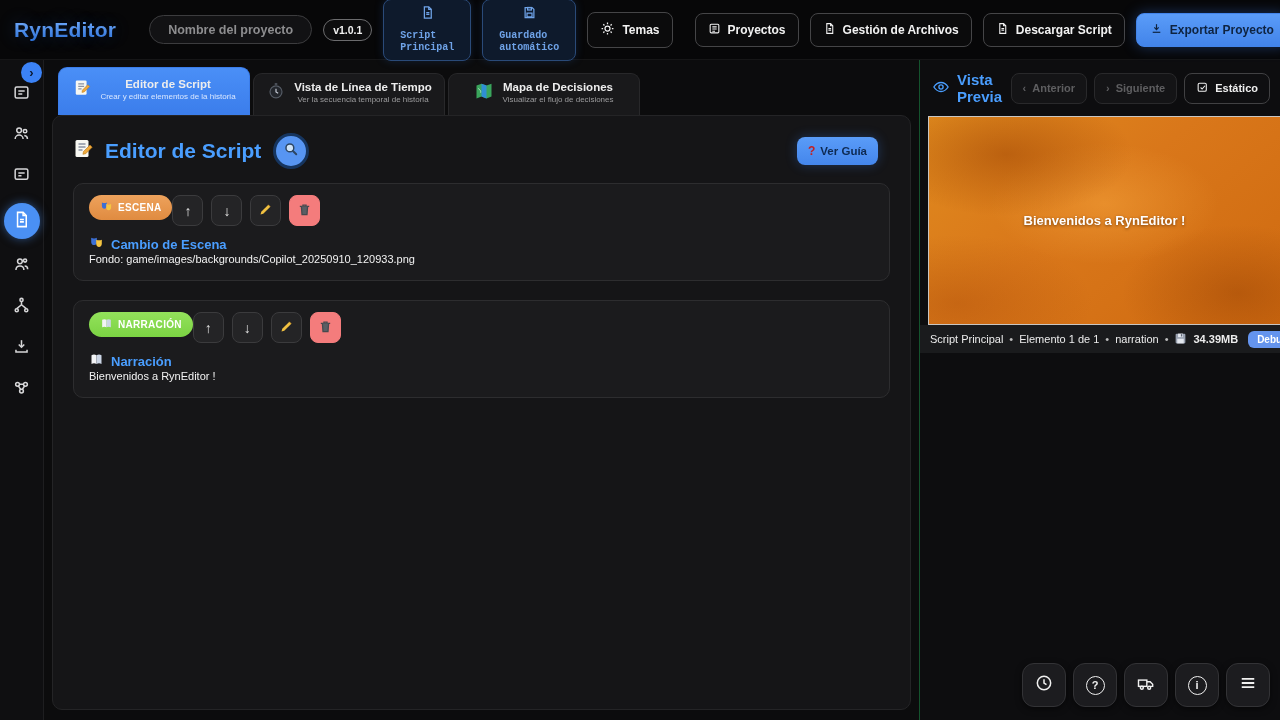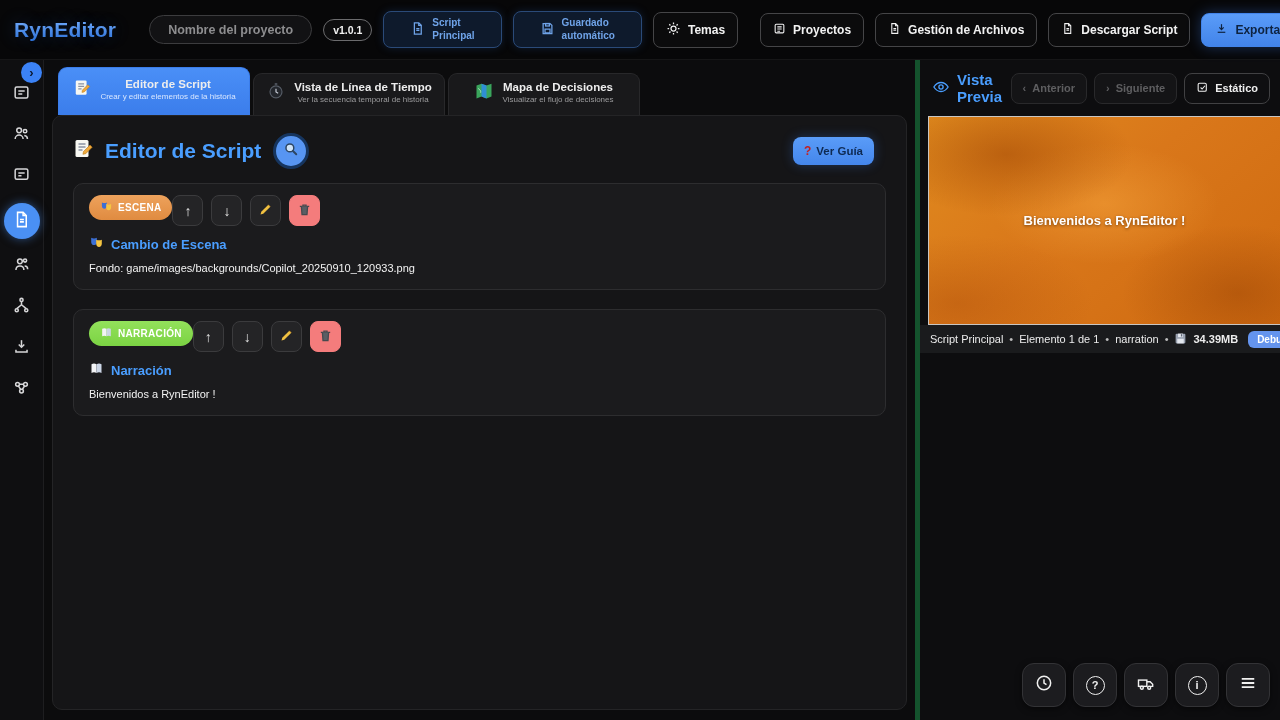--- a/index.html
+++ b/index.html
@@ -14,21 +14,21 @@
     background:linear-gradient(180deg,#7db4ff,#2a6fd6); -webkit-background-clip:text;
     background-clip:text; color:transparent; text-shadow:0 0 18px rgba(58,130,246,.25); }
   .project-input { width:182px; height:29px; border-radius:15px; background:#121214;
     border:1px solid #3c3c3e; color:#cfcfcf; font-size:12.5px; text-align:center; outline:none; }
   .project-input::placeholder { color:#8d8d8f; font-weight:600; }
   .ver-badge { border:1px solid #6b6b6d; border-radius:12px; padding:4px 9px; font-size:10.5px;
     font-weight:700; color:#f2f2f2; background:#0d0d0e; }
   .hbtn { display:flex; align-items:center; gap:7px; border-radius:8px; cursor:pointer;
     font-weight:700; white-space:nowrap; }
   .hbtn.navy { background:#0e1a2c; border:1px solid #2a4a78; color:#6fa3e8; font-size:10px;
-    padding:5px 26px; flex-direction:row; box-shadow:0 0 8px rgba(40,90,170,.25); }
+    padding:5px 16px; flex-direction:column; box-shadow:0 0 8px rgba(40,90,170,.25);font-family:Liberation Mono, monospace; }
   .hbtn.navy .two-line { display:flex; flex-direction:column; line-height:1.25; text-align:left; }
   .hbtn.dark { background:#0b0b0c; border:1px solid #454547; color:#f2f2f2; font-size:12px; padding:8px 12px;text-align:right; }
   .hbtn.blue { background:linear-gradient(180deg,#5a9cf8,#4284ea); border:1px solid #4284ea;
     color:#0e2340; font-size:12px; padding:8px 13px; box-shadow:0 0 14px rgba(60,130,246,.35); }
   .hdr-divider { width:1px; height:30px; background:#333335; margin-left:auto; }
   .icon16 { width:15px; height:15px; flex:0 0 auto; }
   .icon14 { width:13px; height:13px; flex:0 0 auto; }
 
   
   .sidebar { position:absolute; top:60px; left:0; bottom:0; width:44px; background:#0f0f11;
@@ -38,21 +38,21 @@
     background:#3b82f6; color:#0b1830; display:flex; align-items:center; justify-content:center;
     font-size:13px; font-weight:700; cursor:pointer; z-index:6; }
   .sb-item { width:28px; height:28px; display:flex; align-items:center; justify-content:center;
     color:#d6d6d8; cursor:pointer; }
   .sb-item svg { width:19px; height:19px; }
   .sb-item.active { width:36px; height:36px; border-radius:50%; background:#4a90f4; color:#fff;
     box-shadow:0 0 10px rgba(74,144,244,.5); }
 
   
   .main { position:absolute; top:60px; left:44px; right:360px; bottom:0; display:flex;
-    flex-direction:column; background:#0c0c0d; border-right:5px solid #14532d; }
+    flex-direction:column; background:#0c0c0d; border-right:1px solid #14532d; }
   .tabbar { display:flex; align-items:flex-end; gap:3px; padding:7px 0 0 14px; height:55px; flex:0 0 auto; }
   .tab { width:192px; border-radius:9px 9px 0 0; background:#19191b; border:1px solid #28282a;
     border-bottom:none; padding:6px 8px 9px; display:flex; gap:8px; align-items:center;
     justify-content:center; cursor:pointer; }
   .tab .t-txt { display:flex; flex-direction:column; align-items:center; line-height:1.35; }
   .tab .t-title { font-size:11.5px; font-weight:700; color:#ededed; }
   .tab .t-sub { font-size:8px; color:#9c9c9e; }
   .tab.active { background:linear-gradient(180deg,#4a8ff7,#3b7deb); border-color:#3b7deb;
     padding-top:9px; padding-bottom:12px; }
   .tab.active .t-sub { color:#d9e7ff; }
@@ -81,21 +81,21 @@
   .badge.narration { background:linear-gradient(180deg,#93e15b,#7bd343); }
   .actions { display:flex; gap:8px; }
   .act-btn { width:31px; height:31px; border-radius:8px; background:#242426; border:1px solid #3b3b3d;
     color:#e2e2e2; display:flex; align-items:center; justify-content:center; font-size:14px;
     font-weight:700; cursor:pointer; }
   .act-btn svg { width:15px; height:15px; }
   .act-btn.del { background:#f47c7c; border-color:#f47c7c; }
   .card-title { margin-top:9px; display:flex; align-items:center; gap:7px; color:#4a9eff;
     font-size:13px; font-weight:800; }
   .card-title svg { width:15px; height:15px; }
-  .card-body { margin-top:9px; font-size:11px; color:#f2f2f2; }
+  .card-body { margin-top:0; font-size:11px; color:#f2f2f2; }
 
   
   .preview { position:absolute; top:60px; right:0; bottom:0; width:360px; background:#0d0d0f;
     display:flex; flex-direction:column; }
   .pv-header { display:flex; align-items:center; gap:8px; padding:11px 10px 11px 12px; flex:0 0 auto; }
   .pv-title { font-size:15px; font-weight:800; color:#4a9eff; display:flex; align-items:center; gap:7px; }
   .pv-title svg { width:18px; height:18px; }
   .pv-nav { margin-left:auto; display:flex; gap:7px; }
   .pv-btn { display:flex; align-items:center; gap:6px; padding:7px 11px; border-radius:8px;
     font-size:11px; font-weight:700; cursor:pointer; }

